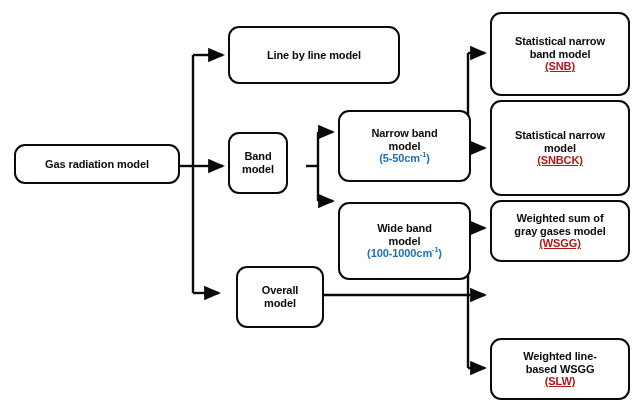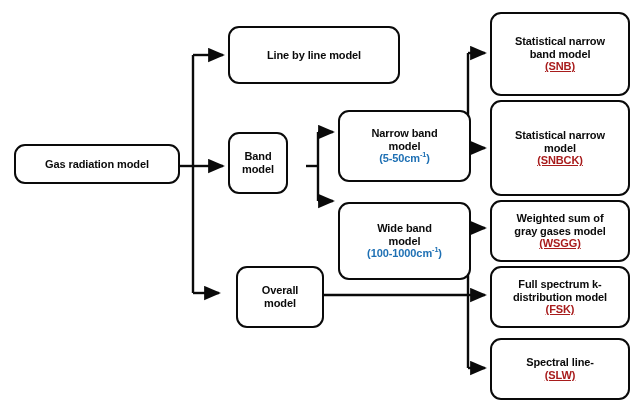--- a/index.html
+++ b/index.html
@@ -155,24 +155,20 @@
     <div class="title t12">model</div>
     <div class="sub red t12">(SNBCK)</div>
   </div>
 
   <div class="node" id="node-wsgg">
     <div class="title t12">Weighted sum of</div>
     <div class="title t12">gray gases model</div>
     <div class="sub red t12">(WSGG)</div>
   </div>
 
-  <div class="node" id="node-fsk">
-    <div class="title t12">Full spectrum k-</div>
-    <div class="title t12">distribution model</div>
-    <div class="sub red t12">(FSK)</div>
-  </div>
 
   <div class="node" id="node-slw">
-    <div class="title t12">Spectral line-</div>
+    <div class="title t12">Weighted line-</div>
+    <div class="title t12">based WSGG</div>
     <div class="sub red t12">(SLW)</div>
   </div>
 
 </div>
 
 </body></html>

